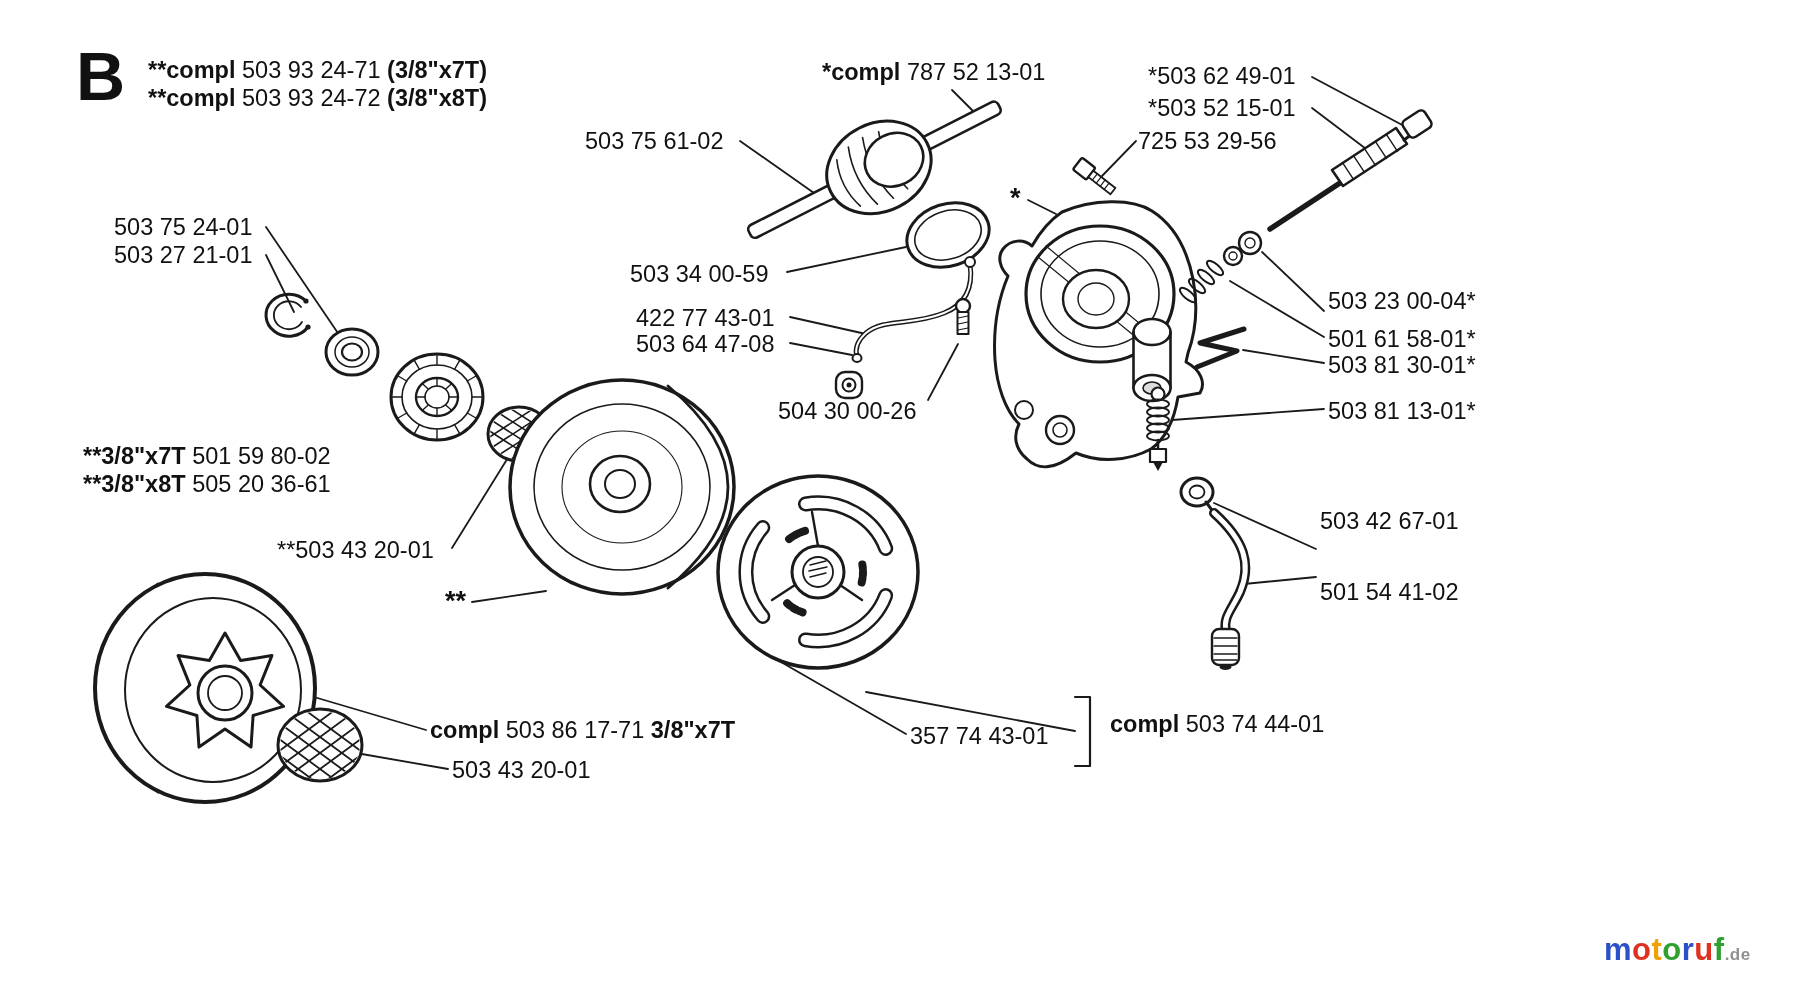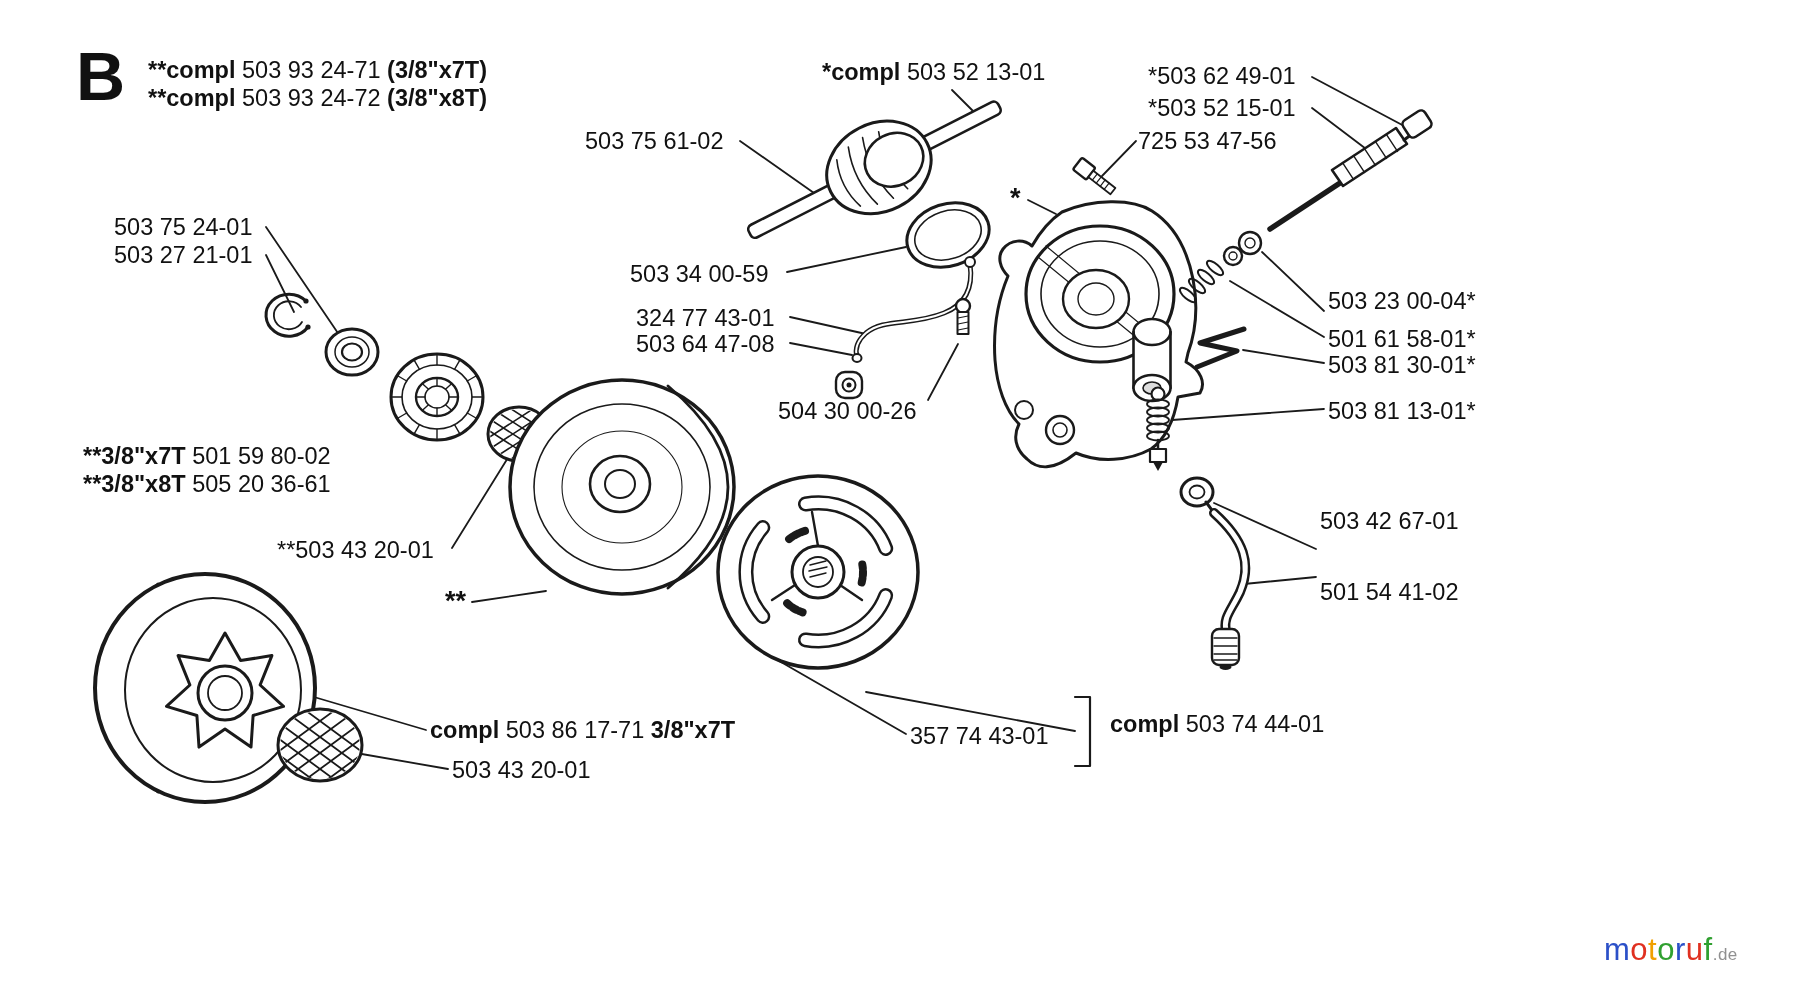--- a/index.html
+++ b/index.html
@@ -3,21 +3,21 @@
 <meta charset="utf-8">
 <style>
   html,body{margin:0;padding:0;background:#fff;}
   .stage{position:relative;width:1800px;height:985px;background:#ffffff;overflow:hidden;
          font-family:"Liberation Sans",sans-serif;color:#111;}
   .stage svg{position:absolute;left:0;top:0;}
   .lbl{position:absolute;font-size:23.5px;line-height:1.16;color:#111;white-space:pre;}
   .lbl b{font-weight:700;margin-top:24px;}
   .big-b{font-size:68px;font-weight:800;line-height:1;}
   .star-lbl{font-size:27px;font-weight:700;}
-  .logo{position:absolute;font-weight:400;font-size:31px;letter-spacing:.5px;line-height:1;}
+  .logo{position:absolute;font-weight:700;font-size:31px;letter-spacing:.5px;line-height:1;}
   .logo .suffix{font-size:17px;}
 </style>
 </head>
 <body>
 
 <div class="stage">
 
 <svg width="1800" height="985" viewBox="0 0 1800 985">
   <defs>
     <clipPath id="nbClipA">
@@ -294,31 +294,31 @@
     </g>
 
   </g>
 </svg>
 
 <div class="lbl big-b" style="left:76px;top:42px">B</div>
 
 <div class="lbl" style="left:148px;top:57px"><b>**compl</b><span> 503 93 24-71 </span><b>(3/8"x7T)</b></div>
 <div class="lbl" style="left:148px;top:85px"><b>**compl</b><span> 503 93 24-72 </span><b>(3/8"x8T)</b></div>
 
-<div class="lbl" style="left:822px;top:59px"><b>*compl</b><span> 503 52 13-01</span></div>
+<div class="lbl" style="left:822px;top:59px"><b>*compl</b><span> 787 52 13-01</span></div>
 <div class="lbl" style="left:585px;top:128px">503 75 61-02</div>
 <div class="lbl" style="left:1148px;top:63px">*503 62 49-01</div>
 <div class="lbl" style="left:1148px;top:95px">*503 52 15-01</div>
-<div class="lbl" style="left:1138px;top:128px">725 53 47-56</div>
+<div class="lbl" style="left:1138px;top:128px">725 53 29-56</div>
 
 <div class="lbl" style="left:114px;top:214px">503 75 24-01</div>
 <div class="lbl" style="left:114px;top:242px">503 27 21-01</div>
 
 <div class="lbl" style="left:630px;top:261px">503 34 00-59</div>
-<div class="lbl" style="left:636px;top:305px">324 77 43-01</div>
+<div class="lbl" style="left:636px;top:305px">422 77 43-01</div>
 <div class="lbl" style="left:636px;top:331px">503 64 47-08</div>
 <div class="lbl star-lbl" style="left:1010px;top:183px">*</div>
 <div class="lbl" style="left:778px;top:398px">504 30 00-26</div>
 
 <div class="lbl" style="left:1328px;top:288px">503 23 00-04*</div>
 <div class="lbl" style="left:1328px;top:326px">501 61 58-01*</div>
 <div class="lbl" style="left:1328px;top:352px">503 81 30-01*</div>
 <div class="lbl" style="left:1328px;top:398px">503 81 13-01*</div>
 
 <div class="lbl" style="left:83px;top:443px"><b>**3/8"x7T</b><span> 501 59 80-02</span></div>

